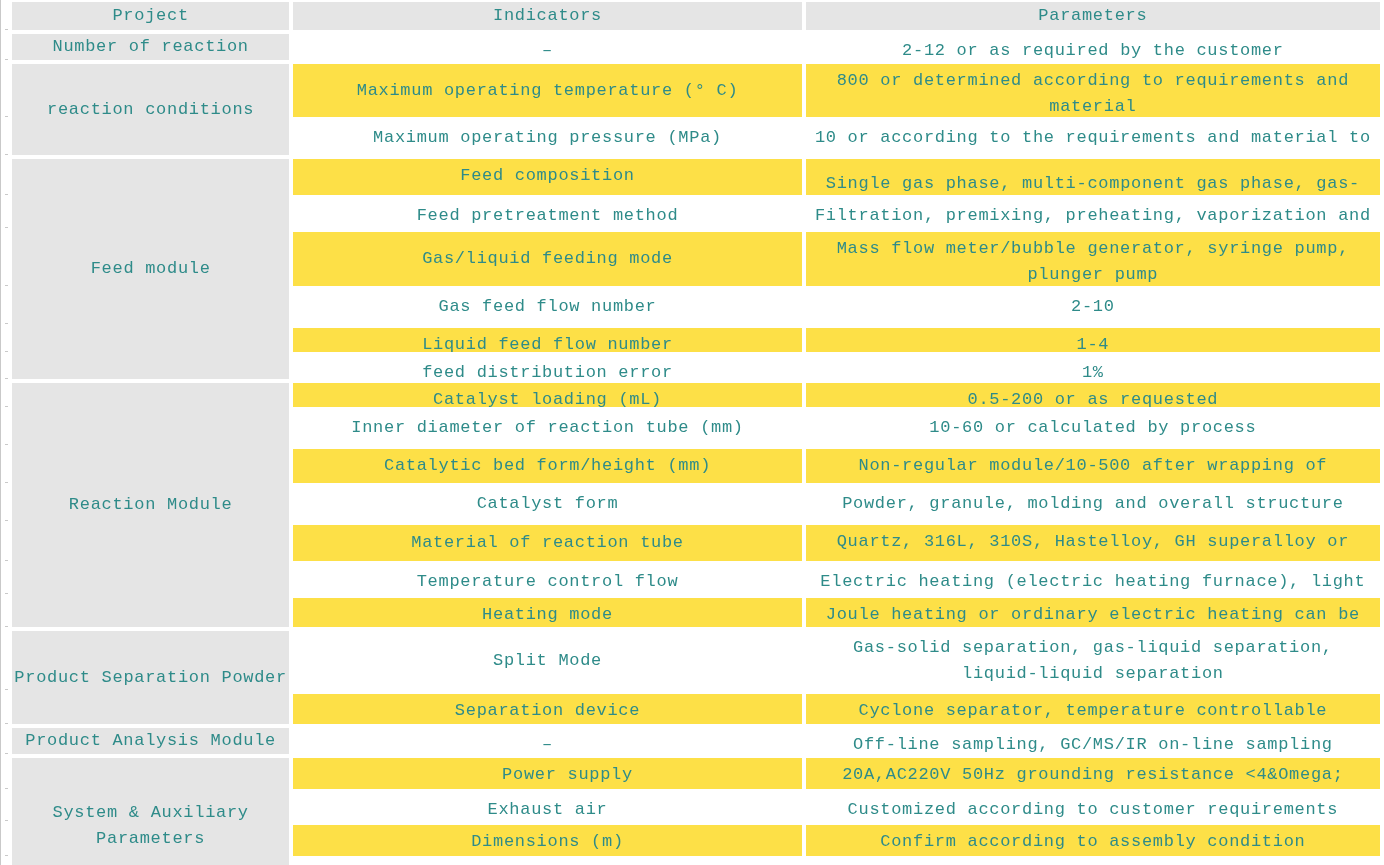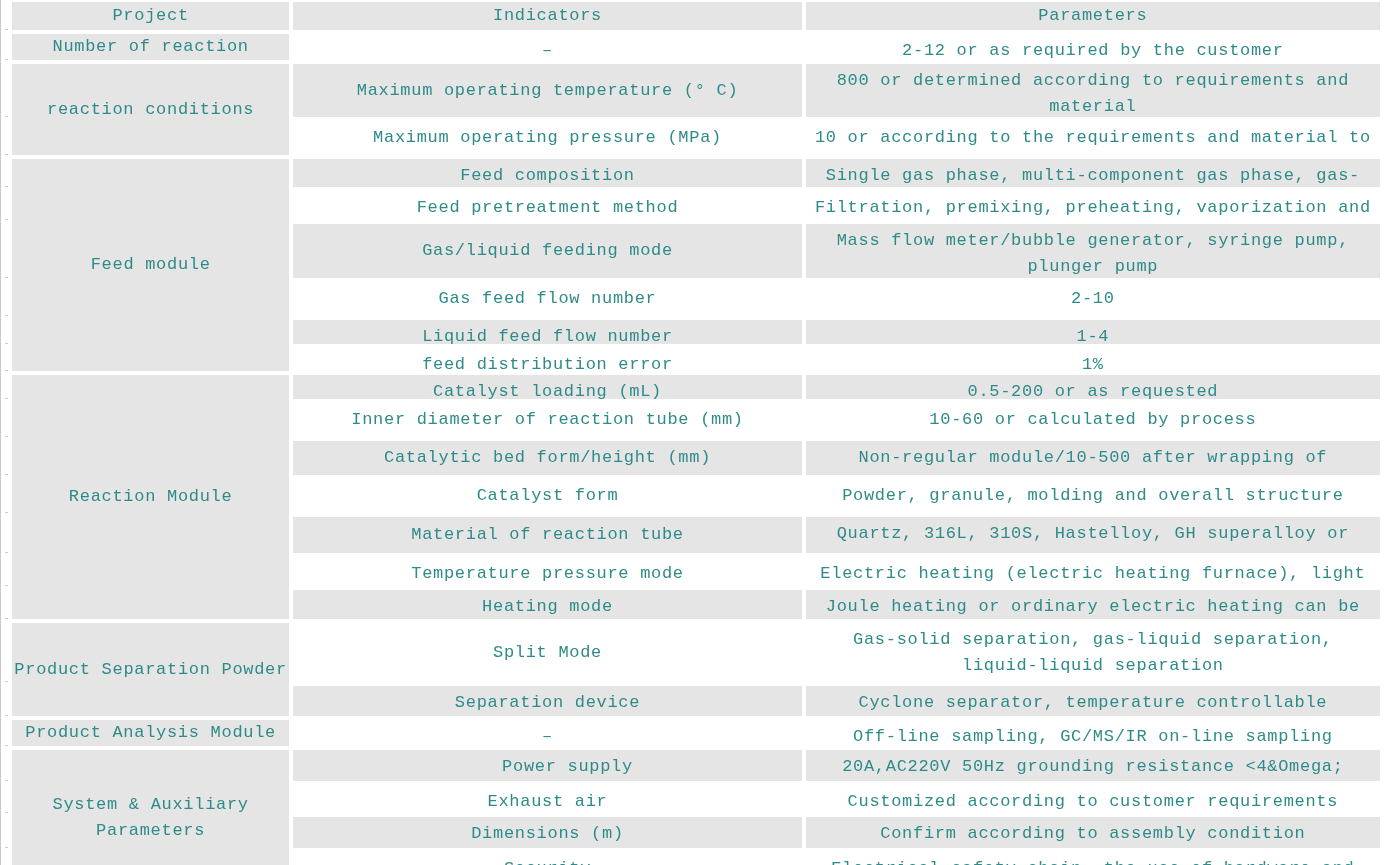--- a/index.html
+++ b/index.html
@@ -41,21 +41,21 @@
     height: 28px;
     text-align: center;
     vertical-align: middle;
   }
   td.proj {
     background: #e5e5e5;
     text-align: center;
     vertical-align: middle;
   }
   td.cell { vertical-align: top; }
-  td.cell.gray  { background: #e5e5e5; }
+  td.cell.gray  { background: #fde047; }
   td.cell.white { background: #ffffff; }
   .clip { overflow: hidden; }
   .vt  { display: table; width: 100%; height: 100%; }
   .vcc {
     display: table-cell;
     vertical-align: middle;
     text-align: center;
     padding: 0 2px;
   }
 </style>
@@ -136,21 +136,21 @@
           <td class="rail"></td>
           <td class="proj" rowspan="6">Feed module</td>
           <td class="cell gray">
             <div class="clip" style="height: 28px;">
               <div class="vt">
                 <div class="vcc">Feed composition</div>
               </div>
             </div>
           </td>
           <td class="cell gray">
-            <div class="clip" style="height: 28px;">
+            <div class="clip" style="height: 28px; margin-top: 8px;">
               <div class="vt">
                 <div class="vcc">Single gas phase, multi-component gas phase, gas-</div>
               </div>
             </div>
           </td>
         </tr>
         <tr>
           <td class="rail"></td>
           <td class="cell white">
             <div class="clip" style="height: 29px;">
@@ -319,21 +319,21 @@
                 <div class="vcc">Quartz, 316L, 310S, Hastelloy, GH superalloy or</div>
               </div>
             </div>
           </td>
         </tr>
         <tr>
           <td class="rail"></td>
           <td class="cell white">
             <div class="clip" style="height: 29px;">
               <div class="vt">
-                <div class="vcc">Temperature pressure mode</div>
+                <div class="vcc">Temperature control flow</div>
               </div>
             </div>
           </td>
           <td class="cell white">
             <div class="clip" style="height: 29px;">
               <div class="vt">
                 <div class="vcc">Electric heating (electric heating furnace), light</div>
               </div>
             </div>
           </td>

